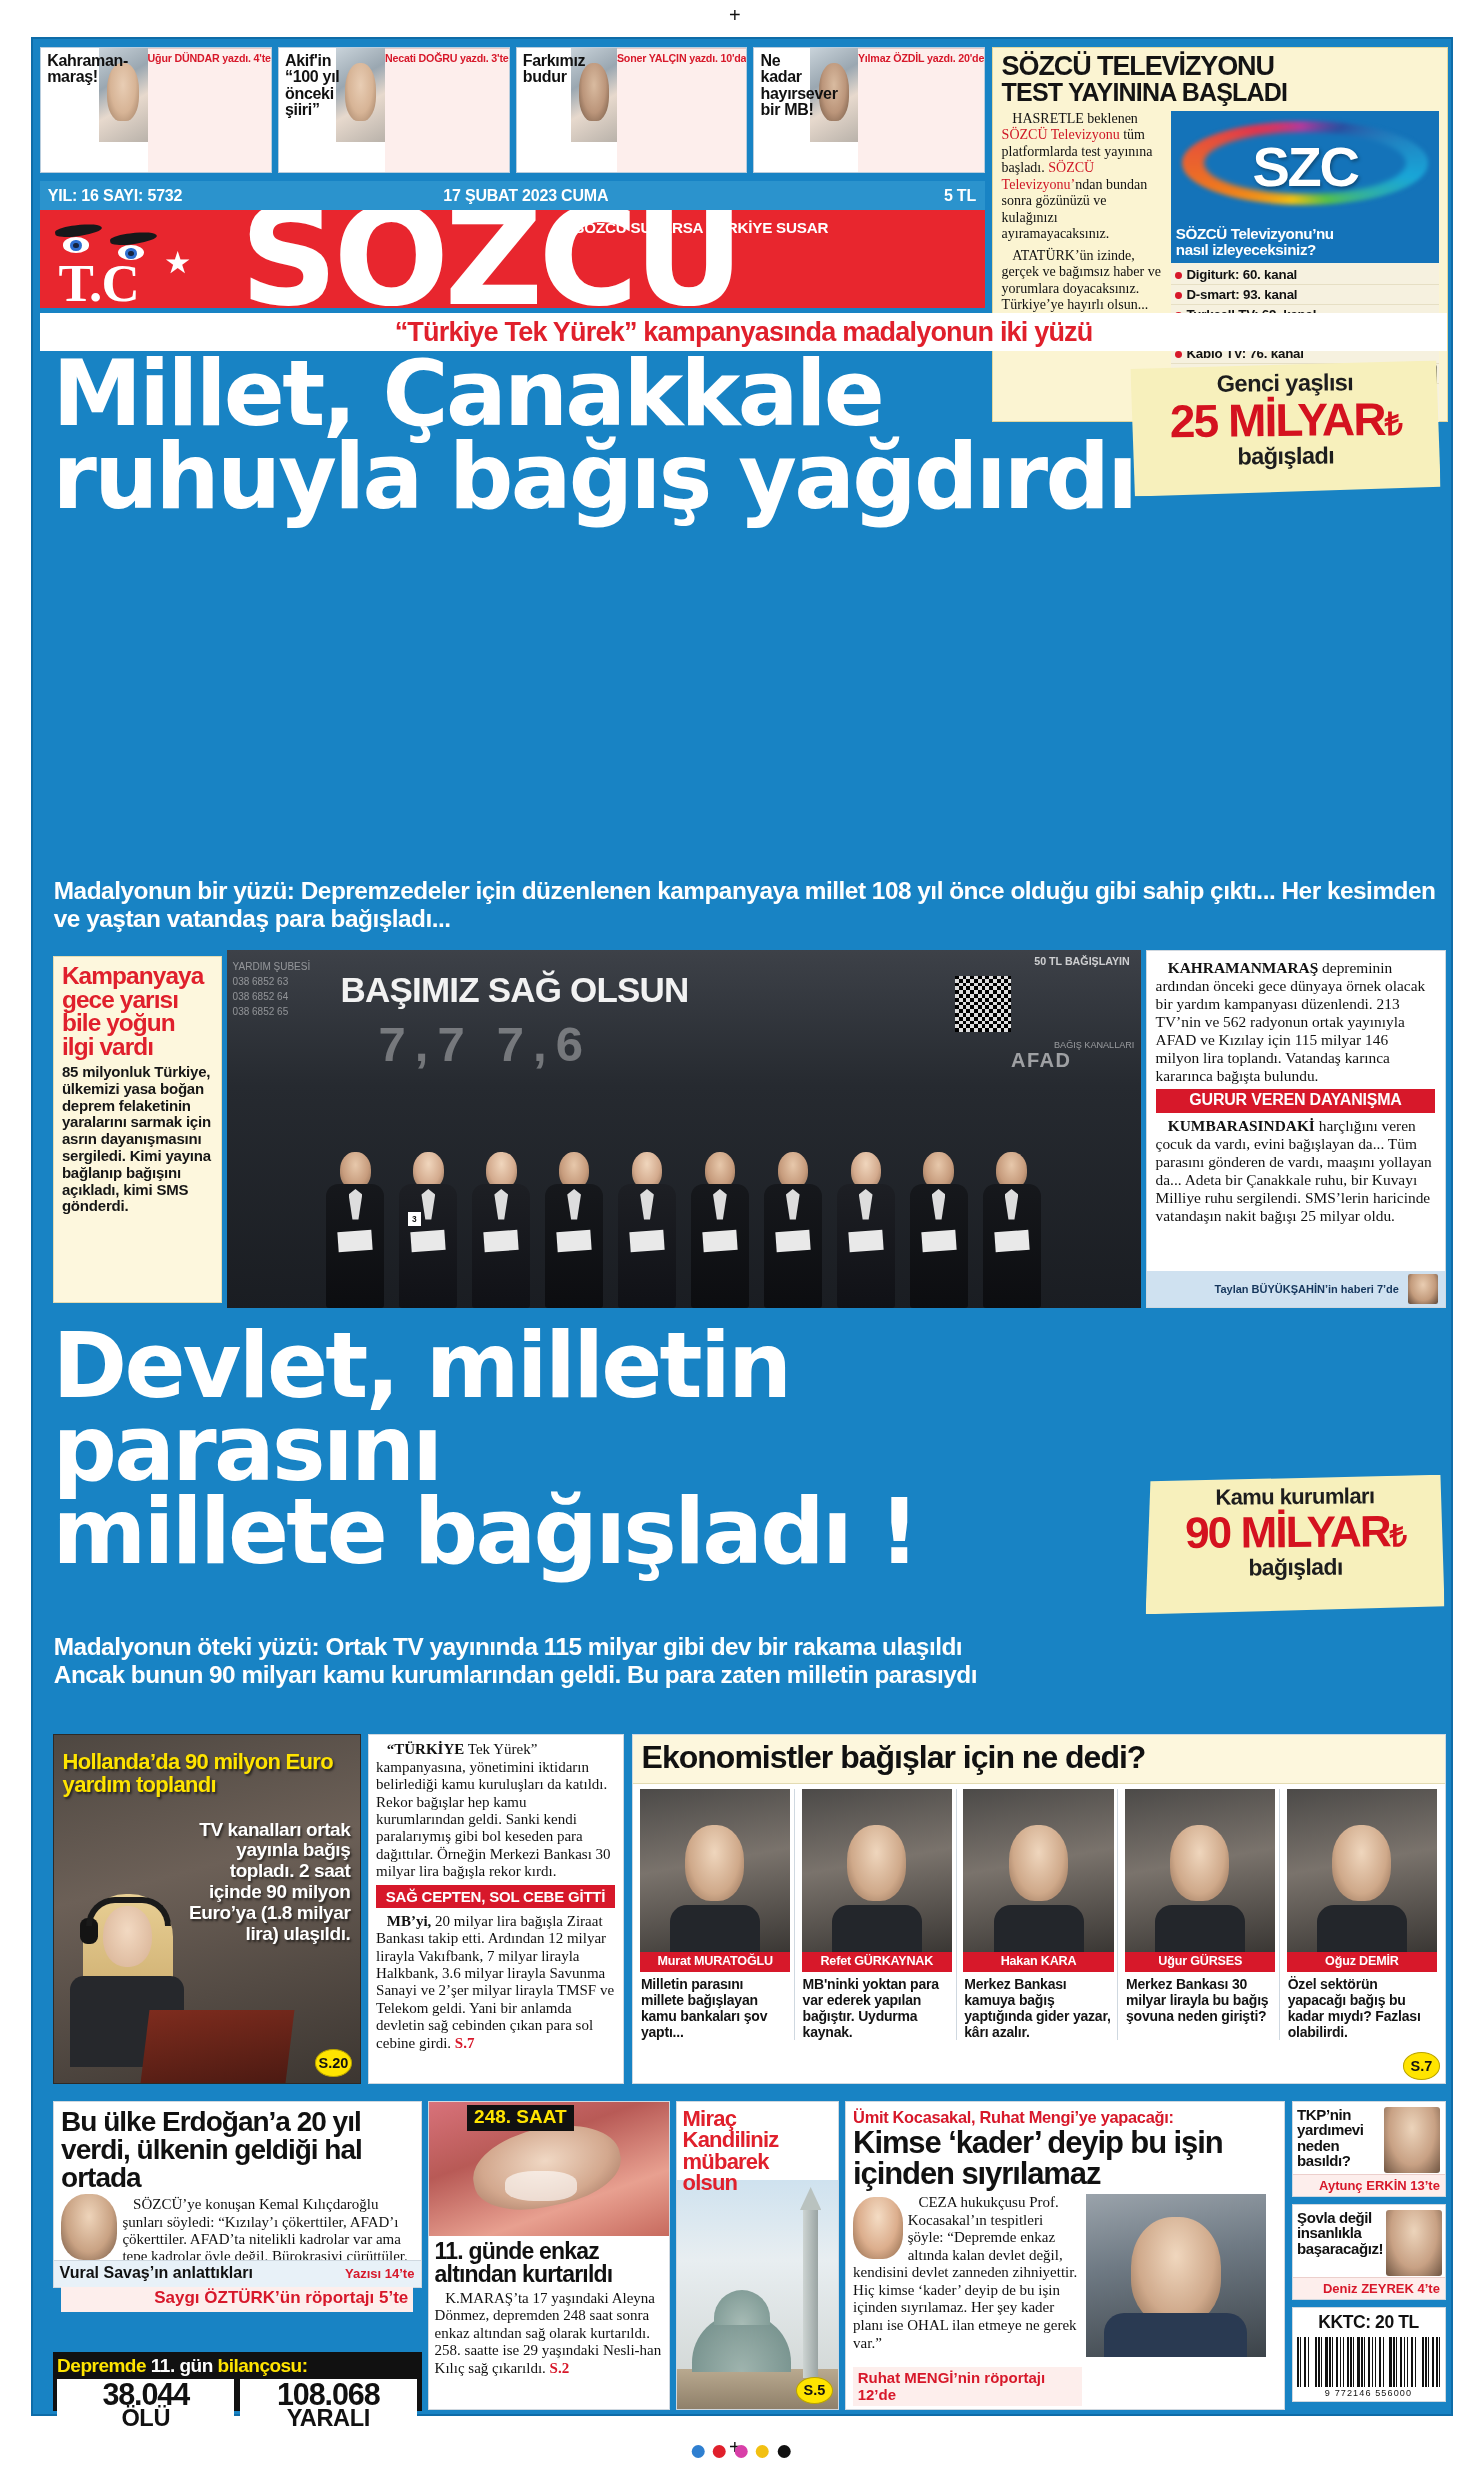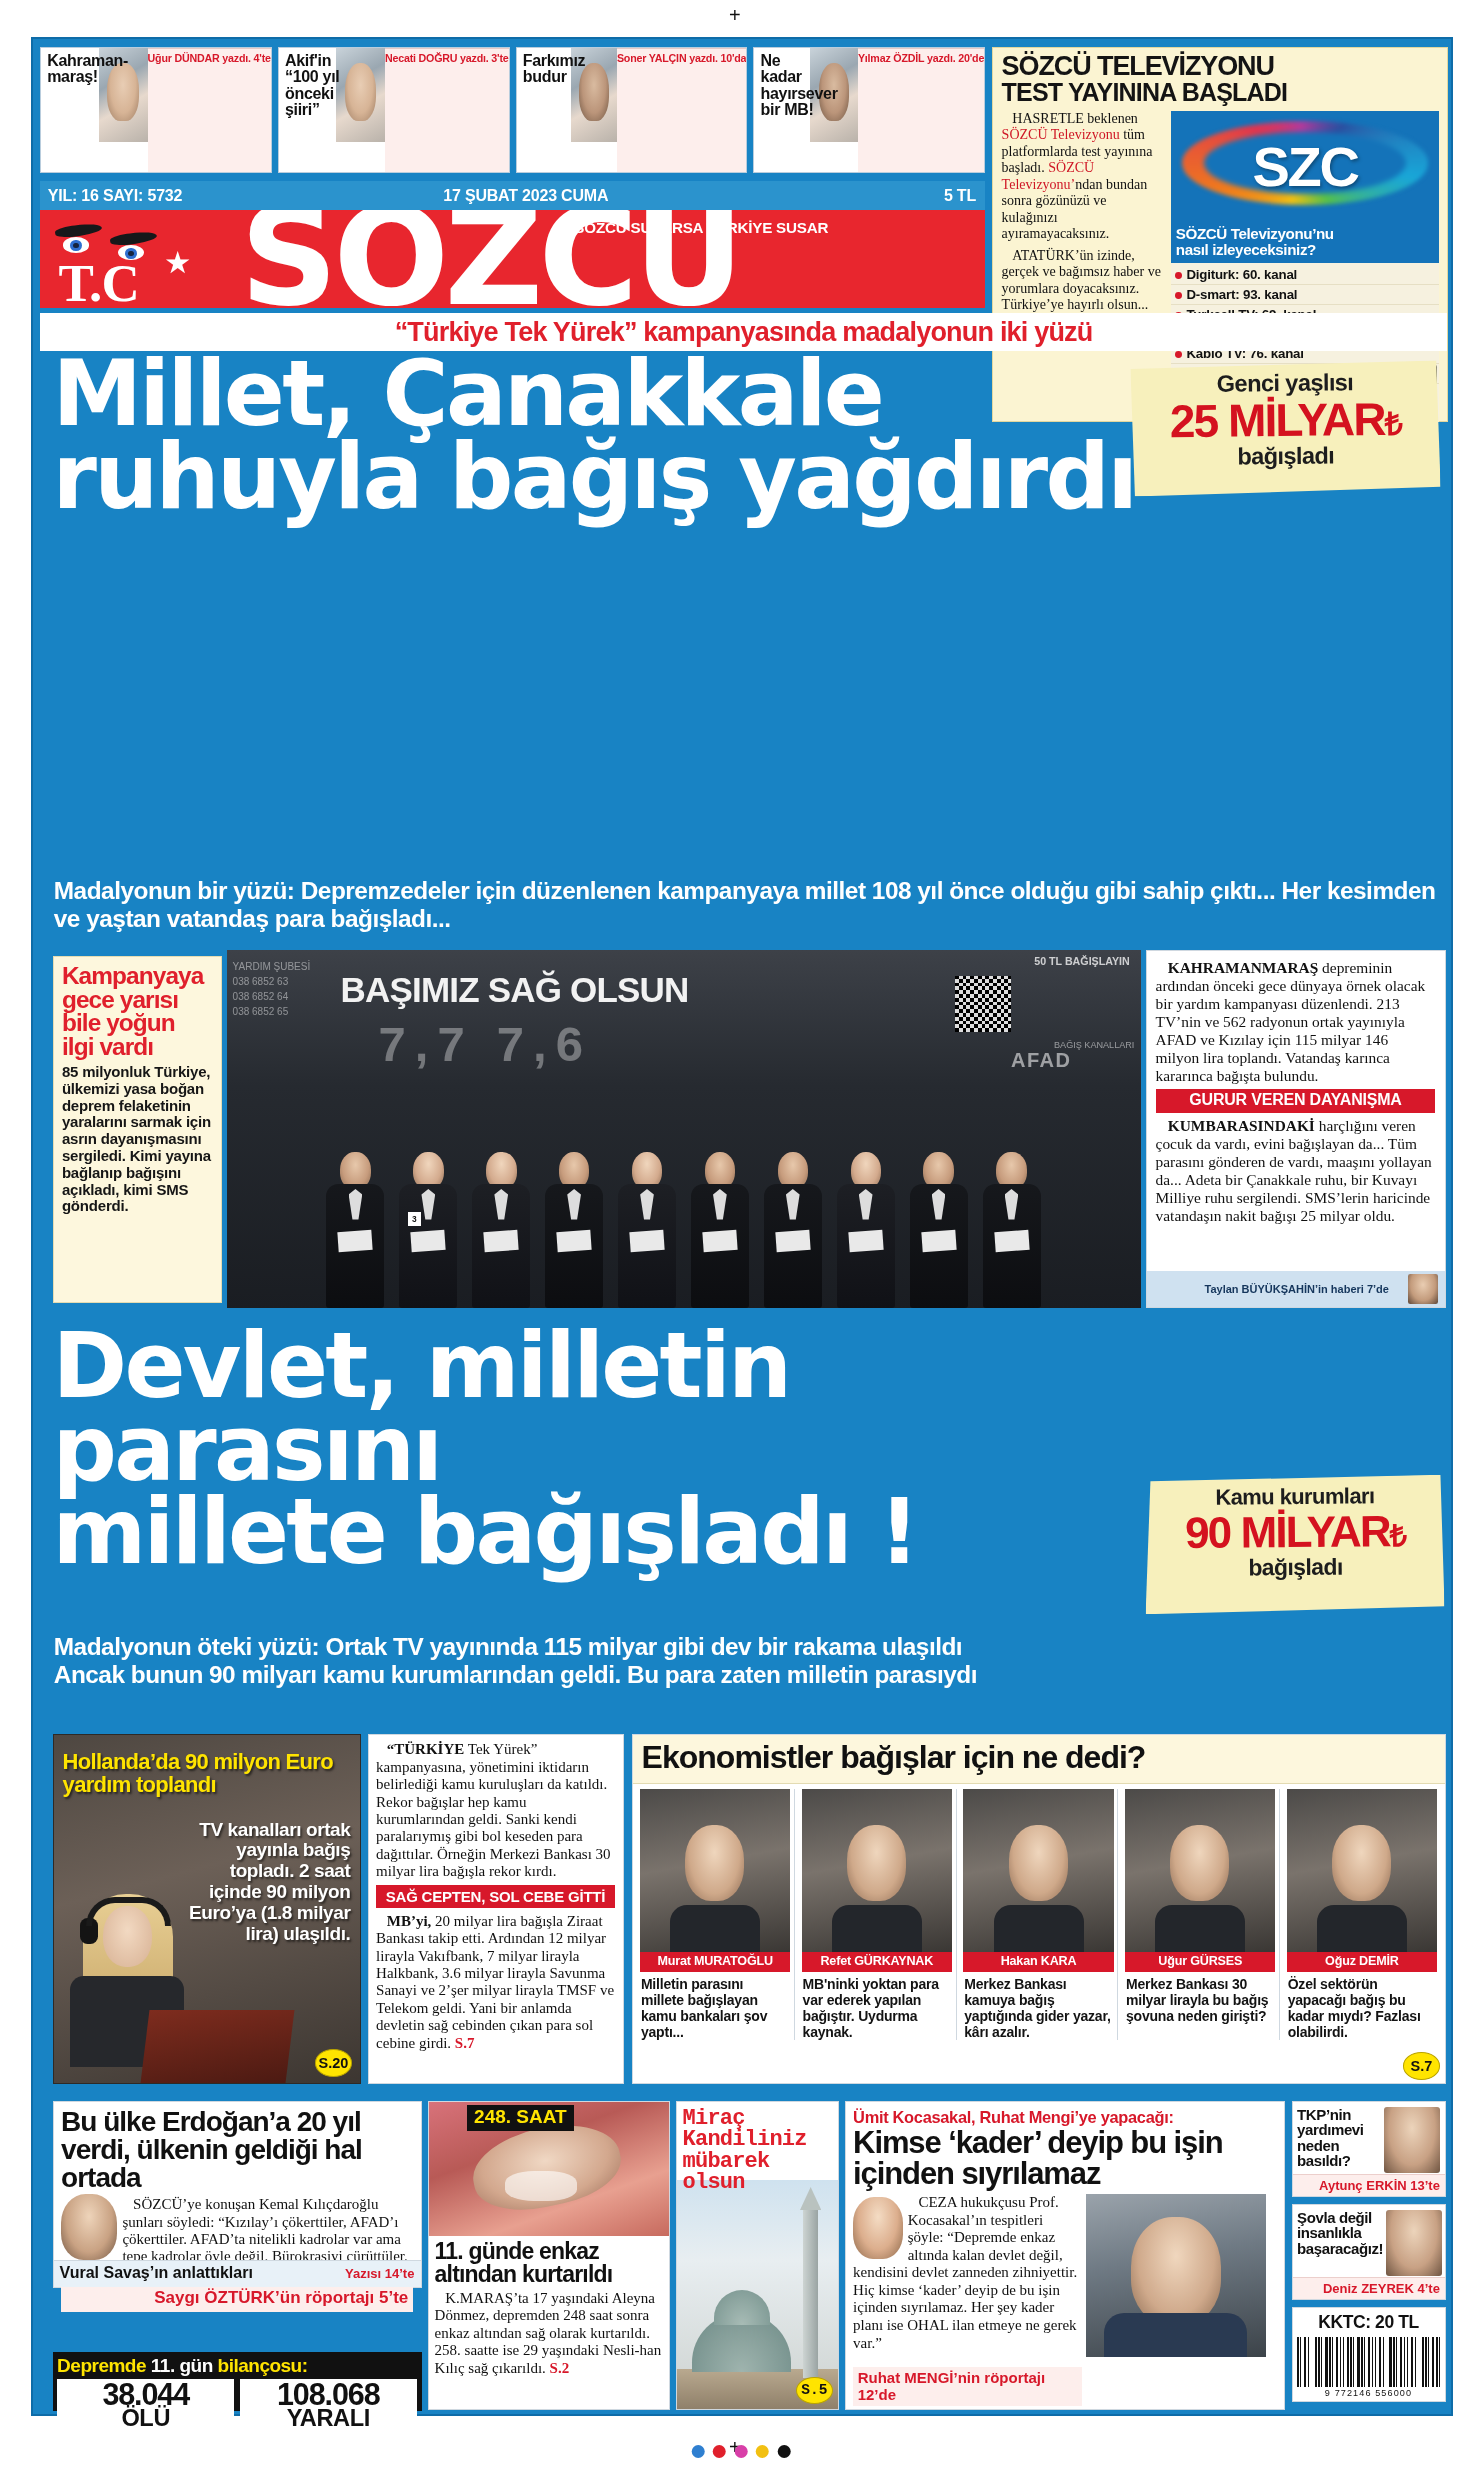--- a/index.html
+++ b/index.html
@@ -286,21 +286,21 @@
     color: #111; text-indent: 12.2px; margin-bottom: 3px;
   }
   .col-right p b { font-weight: bold; }
   .redbar {
     background: #d7182a; color: #fff; font-size: 16px; font-weight: bold;
     text-align: center; padding: 2.3px 0 3.8px; margin: 3.8px 0 4.6px; letter-spacing: -0.2px;
   }
   .byline-strip {
     position: absolute; left: 0; right: 0; bottom: 0; background: #cfe1f0;
     font-size: 11px; font-weight: bold; color: #15365c; padding: 3px 6.1px;
-    display: flex; align-items: center; justify-content: flex-end; gap: 19px;
+    display: flex; align-items: center; justify-content: flex-end; gap: 9px;
   }
   .byline-av {
     width: 30.5px; height: 30.5px; border-radius: 2.3px;
     background: radial-gradient(ellipse at 50% 36%, #e9cdb2 0%, #c39b7c 58%, #5d4staging 100%);
     background: radial-gradient(ellipse at 50% 36%, #e9cdb2 0%, #c39b7c 58%, #5d4636 100%);
   }
 
   
   .headline2 {
     position: absolute; left: 20px; top: 1286px; width: 1090px;
@@ -493,21 +493,21 @@
     font-size: 23px; font-weight: bold; line-height: 1.0; color: #111;
     letter-spacing: -0.8px; margin-top: 4.6px;
   }
   .enkaz p {
     font-family: "Liberation Serif", serif; font-size: 15px; line-height: 1.16;
     color: #111; text-indent: 10.7px; margin-top: 3.8px;
   }
 
   .mirac {
     position: absolute; left: 623px; top: 4.6px; width: 163px; height: 309px;
-    background: #fff; border: 0.8px solid #cfd8e0; overflow: hidden; position: absolute; font-family: Liberation Mono, monospace;
+    background: #fff; border: 0.8px solid #cfd8e0; overflow: hidden; position: absolute;
   }
   .mirac h3 {
     position: absolute; left: 6.1px; top: 6.1px; width: 91px; z-index: 3;
     color: #e0202c; font-size: 22px; font-weight: bold; line-height: 0.98; letter-spacing: -0.8px;
   }
   .mirac .mosque {
     position: absolute; left: 0; bottom: 0; width: 163px; height: 229px;
     background: linear-gradient(180deg,#cfe2ef 0%,#e8eef1 35%,#cdd2cf 100%);
     overflow: hidden;
   }

